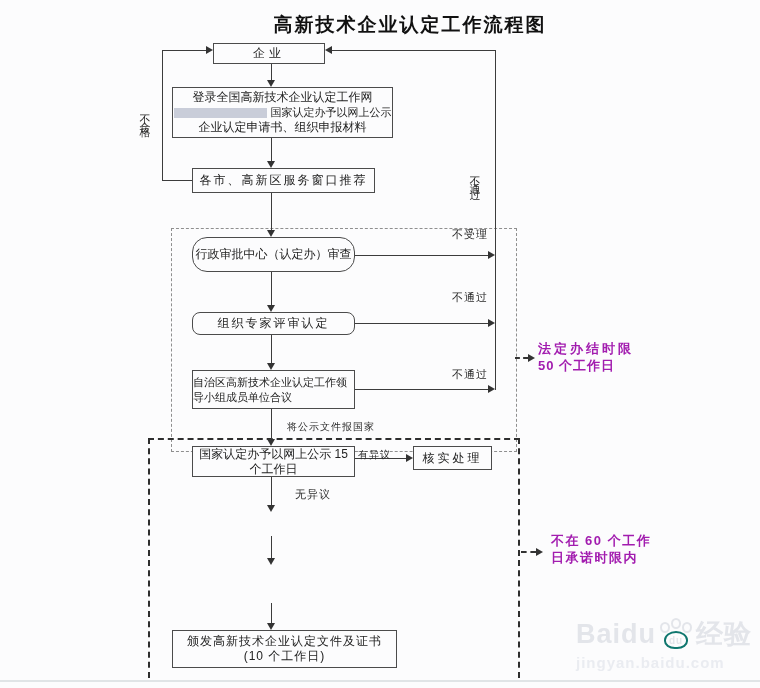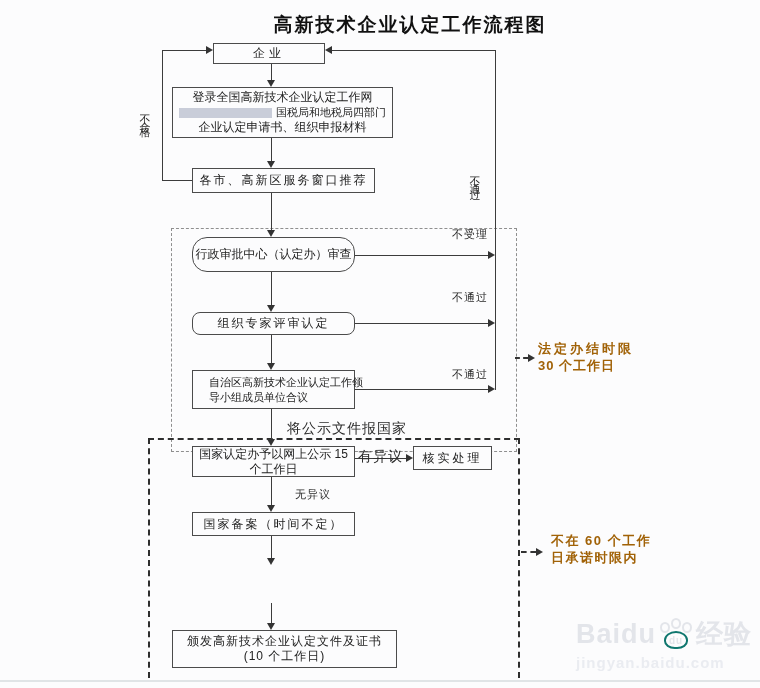--- a/index.html
+++ b/index.html
@@ -20,30 +20,30 @@
     font-size:12px;line-height:15px;letter-spacing:1px;text-align:center;
     z-index:2;box-sizing:border-box;white-space:nowrap;
   }
   .ls0{letter-spacing:0;}
   .hline{position:absolute;background:#3c3c3c;height:1px;z-index:1;}
   .vline{position:absolute;background:#3c3c3c;width:1px;z-index:1;}
   .arr-down{position:absolute;width:0;height:0;border-left:4px solid transparent;border-right:4px solid transparent;border-top:7px solid #333;z-index:1;}
   .arr-right{position:absolute;width:0;height:0;border-top:4px solid transparent;border-bottom:4px solid transparent;border-left:7px solid #333;z-index:1;}
   .arr-left{position:absolute;width:0;height:0;border-top:4px solid transparent;border-bottom:4px solid transparent;border-right:7px solid #333;z-index:1;}
   .lbl{position:absolute;font-size:11px;color:#2b2b2b;letter-spacing:1px;z-index:3;white-space:nowrap;}
-  .lbl-sm{font-size:14px;}
+  .lbl-sm{font-size:10px;}
   .vtext{writing-mode:vertical-rl;letter-spacing:6px;}
   .dashed1{position:absolute;border:1px dashed #8f8f8f;z-index:0;box-sizing:border-box;}
   .dashed2{position:absolute;border:2px dashed #2e2e2e;border-bottom:none;z-index:0;box-sizing:border-box;}
   .dash-line{position:absolute;border-top:2px dashed #333;z-index:1;}
-  .bold-note{position:absolute;font-weight:bold;font-size:13px;color:#a16207;line-height:17px;letter-spacing:3px;z-index:2;white-space:nowrap;}
+  .bold-note{position:absolute;font-weight:bold;font-size:13px;color:#a21caf;line-height:17px;letter-spacing:3px;z-index:2;white-space:nowrap;}
   .redact{display:inline-block;width:93px;height:10px;background:#c9cdd9;margin-right:4px;}
   .l2row{display:flex;align-items:center;justify-content:center;font-size:11px;letter-spacing:0;}
   .l3{font-size:12px;}
-  .leftpad{align-items:flex-start;text-align:left;padding-left:16px;}
+  .leftpad{align-items:flex-start;text-align:left;padding-left:0;}
   
   .wm{position:absolute;left:576px;top:616px;z-index:0;color:#e3e5ea;}
   .wm-row{display:flex;align-items:center;font-weight:bold;font-size:27px;letter-spacing:1px;}
   .wm-paw{position:relative;width:36px;height:32px;margin:0 2px;}
   .wm-pad{position:absolute;left:6px;top:13px;width:20px;height:14px;border:2px solid #0f766e;border-radius:50% 50% 45% 45%;font-size:10px;font-weight:bold;display:flex;align-items:center;justify-content:center;}
   .wm-toe{position:absolute;width:6px;height:7px;border:2px solid #e3e5ea;border-radius:50%;}
   .wm-toe.t1{left:2px;top:4px;}
   .wm-toe.t2{left:13px;top:0;}
   .wm-toe.t3{left:24px;top:4px;}
   .wm-url{font-size:15px;font-weight:bold;color:#eaecf1;letter-spacing:1px;margin-top:2px;}
@@ -61,21 +61,21 @@
   <div class="dashed2" style="left:148px;top:438px;width:372px;height:240px;"></div>
 
   <div class="box" style="left:213px;top:43px;width:112px;height:21px;letter-spacing:4px;">
     <div>企业</div>
   </div>
 
   <div class="box ls0" style="left:172px;top:87px;width:221px;height:51px;">
     <div>登录全国高新技术企业认定工作网</div>
     <div class="l2row">
       <span class="redact" style="background: rgb(201, 205, 217);"></span>
-      <span>国税局和地税局四部门</span>
+      <span>国家认定办予以网上公示</span>
     </div>
     <div class="l3">企业认定申请书、组织申报材料</div>
   </div>
 
   <div class="box" style="left:192px;top:168px;width:183px;height:25px;letter-spacing:2px;">
     <div>各市、高新区服务窗口推荐</div>
   </div>
 
   <div class="box ls0" style="left:192px;top:237px;width:163px;height:35px;border-radius:15px;">
     <div>行政审批中心（认定办）审查</div>
@@ -92,23 +92,20 @@
 
   <div class="box ls0" style="left:192px;top:446px;width:163px;height:31px;text-align:center;">
     <div>国家认定办予以网上公示 15</div>
     <div>个工作日</div>
   </div>
 
   <div class="box" style="left:413px;top:446px;width:79px;height:24px;letter-spacing:3px;">
     <div>核实处理</div>
   </div>
 
-  <div class="box" style="left:192px;top:512px;width:163px;height:24px;letter-spacing:2px;">
-    <div>国家备案（时间不定）</div>
-  </div>
 
 
   <div class="box" style="left:172px;top:630px;width:225px;height:38px;letter-spacing:1px;">
     <div>颁发高新技术企业认定文件及证书</div>
     <div>(10 个工作日)</div>
   </div>
 
   <div class="vline" style="left:271px;top:64px;height:17px;"></div>
   <div class="arr-down" style="left:267px;top:80px;"></div>
 
@@ -163,21 +160,21 @@
   <div class="lbl" style="left:452px;top:290px;">不通过</div>
   <div class="lbl" style="left:452px;top:367px;">不通过</div>
   <div class="lbl lbl-sm" style="left:287px;top:420px;">将公示文件报国家</div>
   <div class="lbl lbl-sm" style="left:358px;top:448px;">有异议</div>
   <div class="lbl" style="left:295px;top:487px;">无异议</div>
 
   <div class="dash-line" style="left:515px;top:357px;width:13px;"></div>
   <div class="arr-right" style="left:528px;top:354px;"></div>
   <div class="bold-note" style="left:538px;top:340px;">
     <div>法定办结时限</div>
-    <div style="letter-spacing:1px;">30 个工作日</div>
+    <div style="letter-spacing:1px;">50 个工作日</div>
   </div>
 
   <div class="dash-line" style="left:521px;top:551px;width:15px;"></div>
   <div class="arr-right" style="left:536px;top:548px;"></div>
   <div class="bold-note" style="left:551px;top:532px;letter-spacing:1.5px;">
     <div>不在 60 个工作</div>
     <div>日承诺时限内</div>
   </div>
 
   <div class="wm">

